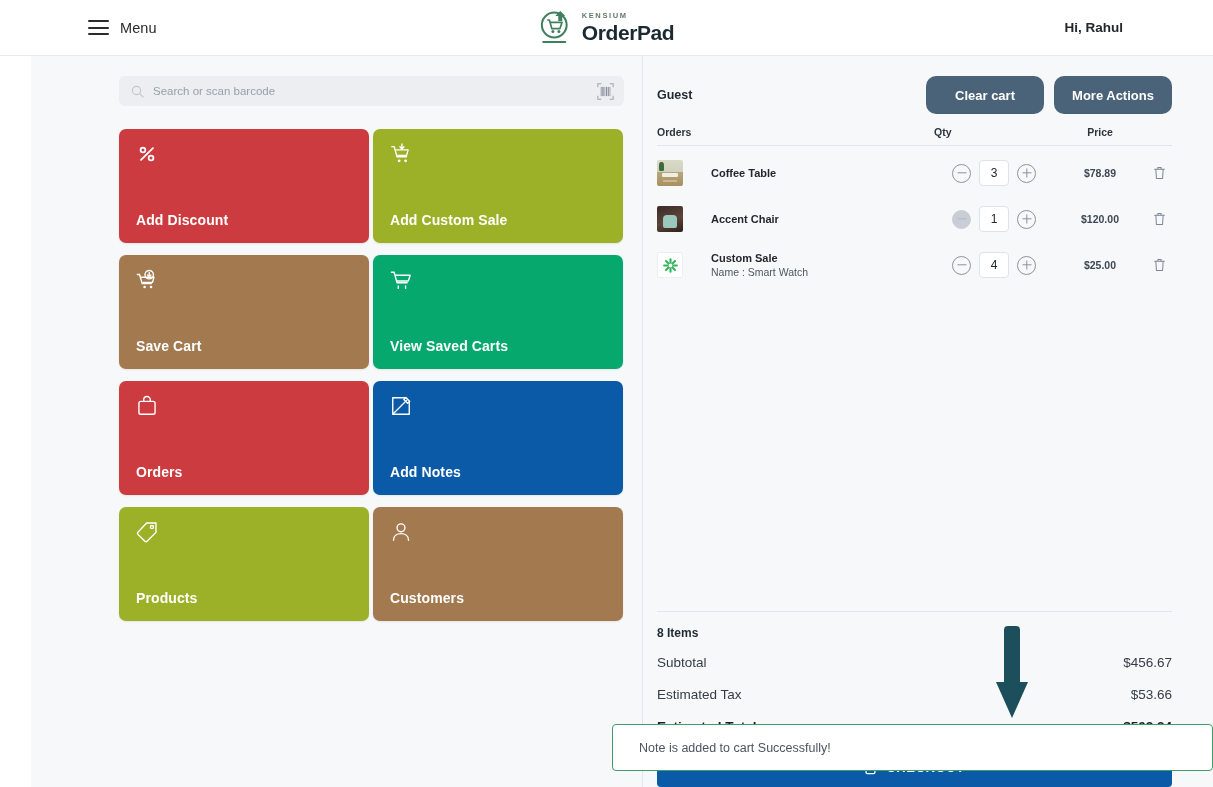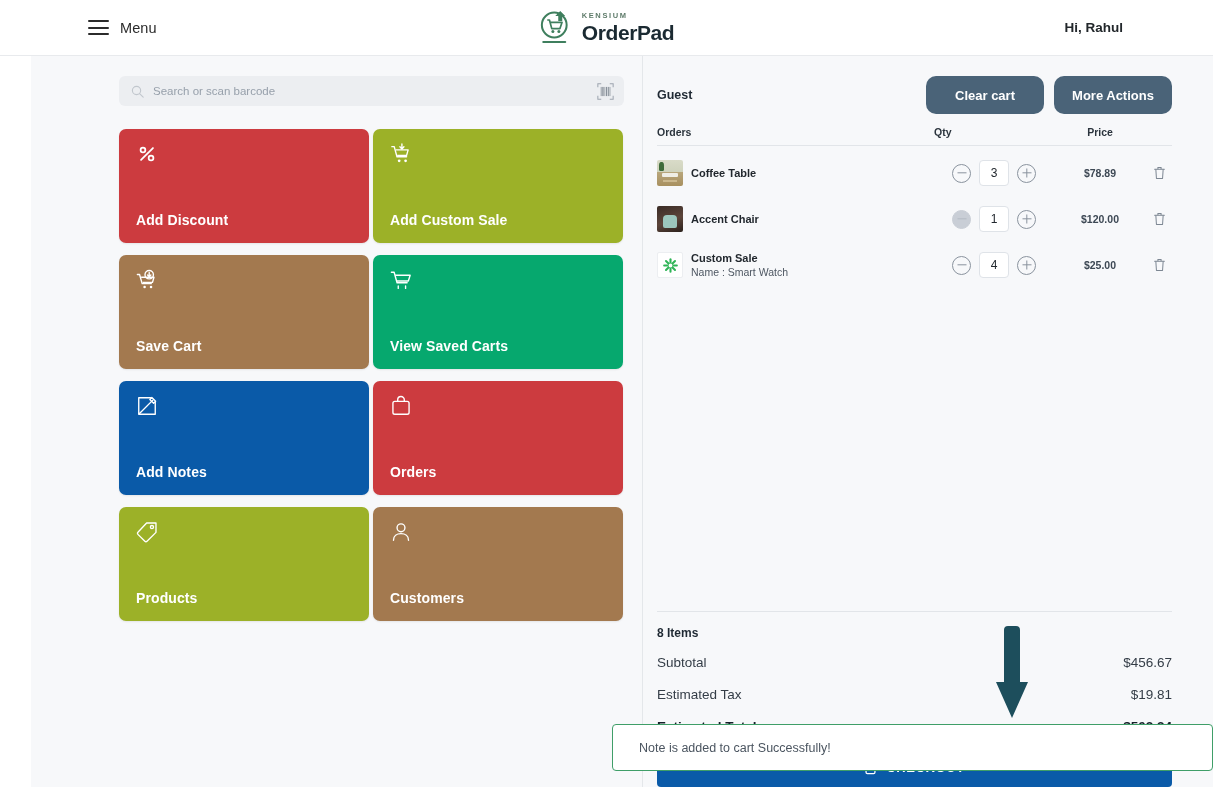--- a/index.html
+++ b/index.html
@@ -205,21 +205,21 @@
   .col-qty { width: 120px; text-align: left; }
   .col-price { width: 92px; text-align: center; }
   .col-del { width: 26px; }
 
   .cart-rows { padding-top: 4px; }
   .cart-row {
     display: flex;
     align-items: center;
     height: 46px;
   }
-  .prod-cell { flex: 1; display: flex; align-items: center; gap: 8px; }
+  .prod-cell { flex: 1; display: flex; align-items: center; gap: 28px; }
   .thumb {
     width: 26px; height: 26px;
     border-radius: 2px;
     flex: 0 0 auto;
     overflow: hidden;
   }
   .thumb-coffee {
     background:
       linear-gradient(180deg,#d9dbc8 0%,#cfd3bd 45%,#b8a67c 46%,#a8905f 100%);
     position: relative;
@@ -461,39 +461,39 @@
         <span class="tile-icon">
           <svg width="22" height="22" viewBox="0 0 24 24" fill="none" stroke="#ffffff" stroke-width="1.5">
             <path d="M1.5 3.5 h3 l3.2 11.5 h11" stroke-linecap="round" stroke-linejoin="round"></path>
             <path d="M5.6 6.8 h16.4 l-2 6.3 H7.4" stroke-linejoin="round"></path>
             <path d="M9 18.6 v2.6 M17 18.6 v2.6" stroke-linecap="round"></path>
           </svg>
         </span>
         <span class="tile-label">View Saved Carts</span>
       </div>
 
+      <div class="tile" style="background:#cc3b3f">
+        <span class="tile-icon">
+          <svg width="22" height="22" viewBox="0 0 24 24" fill="none" stroke="#ffffff" stroke-width="1.5">
+            <rect x="3.2" y="7" width="17.6" height="14" rx="2"></rect>
+            <path d="M8.4 7 V5.2 a3.6 3.6 0 0 1 7.2 0 V7" stroke-linecap="round"></path>
+          </svg>
+        </span>
+        <span class="tile-label">Orders</span>
+      </div>
+
       <div class="tile" style="background:#0a5aa8">
         <span class="tile-icon">
           <svg width="22" height="22" viewBox="0 0 24 24" fill="none" stroke="#ffffff" stroke-width="1.5">
             <path d="M3 3 h13 M3 3 v18 h18 V8" stroke-linecap="round" stroke-linejoin="round"></path>
             <path d="M3 21 L19.5 4.5"></path>
             <path d="M17.3 2.6 l4.1 4.1 l-2.2 2.2 l-4.1 -4.1z" stroke-linejoin="round"></path>
           </svg>
         </span>
         <span class="tile-label">Add Notes</span>
-      </div>
-
-      <div class="tile" style="background:#cc3b3f">
-        <span class="tile-icon">
-          <svg width="22" height="22" viewBox="0 0 24 24" fill="none" stroke="#ffffff" stroke-width="1.5">
-            <rect x="3.2" y="7" width="17.6" height="14" rx="2"></rect>
-            <path d="M8.4 7 V5.2 a3.6 3.6 0 0 1 7.2 0 V7" stroke-linecap="round"></path>
-          </svg>
-        </span>
-        <span class="tile-label">Orders</span>
       </div>
 
       <div class="tile" style="background:#9cb128">
         <span class="tile-icon">
           <svg width="22" height="22" viewBox="0 0 24 24" fill="none" stroke="#ffffff" stroke-width="1.5">
             <path d="M11.6 2.2 H21.8 V12.4 L12 22.2 a1.6 1.6 0 0 1 -2.3 0 L2.1 14.6 a1.6 1.6 0 0 1 0 -2.3z" stroke-linejoin="round"></path>
             <circle cx="17.4" cy="6.6" r="1.7"></circle>
           </svg>
         </span>
         <span class="tile-label">Products</span>
@@ -615,21 +615,21 @@
     <div class="totals">
       <div class="items-count">8 Items</div>
 
       <div class="total-row">
         <span>Subtotal</span>
         <span>$456.67</span>
       </div>
 
       <div class="total-row">
         <span>Estimated Tax</span>
-        <span>$19.81</span>
+        <span>$53.66</span>
       </div>
 
       <div class="total-row grand">
         <span>Estimated Total</span>
         <span>$502.34</span>
       </div>
 
       <button class="checkout-btn">
         <svg width="13" height="15" viewBox="0 0 14 16" fill="none" stroke="#ffffff" stroke-width="1.35">
           <rect x="2.2" y="6.6" width="9.6" height="8" rx="1.4"></rect>

